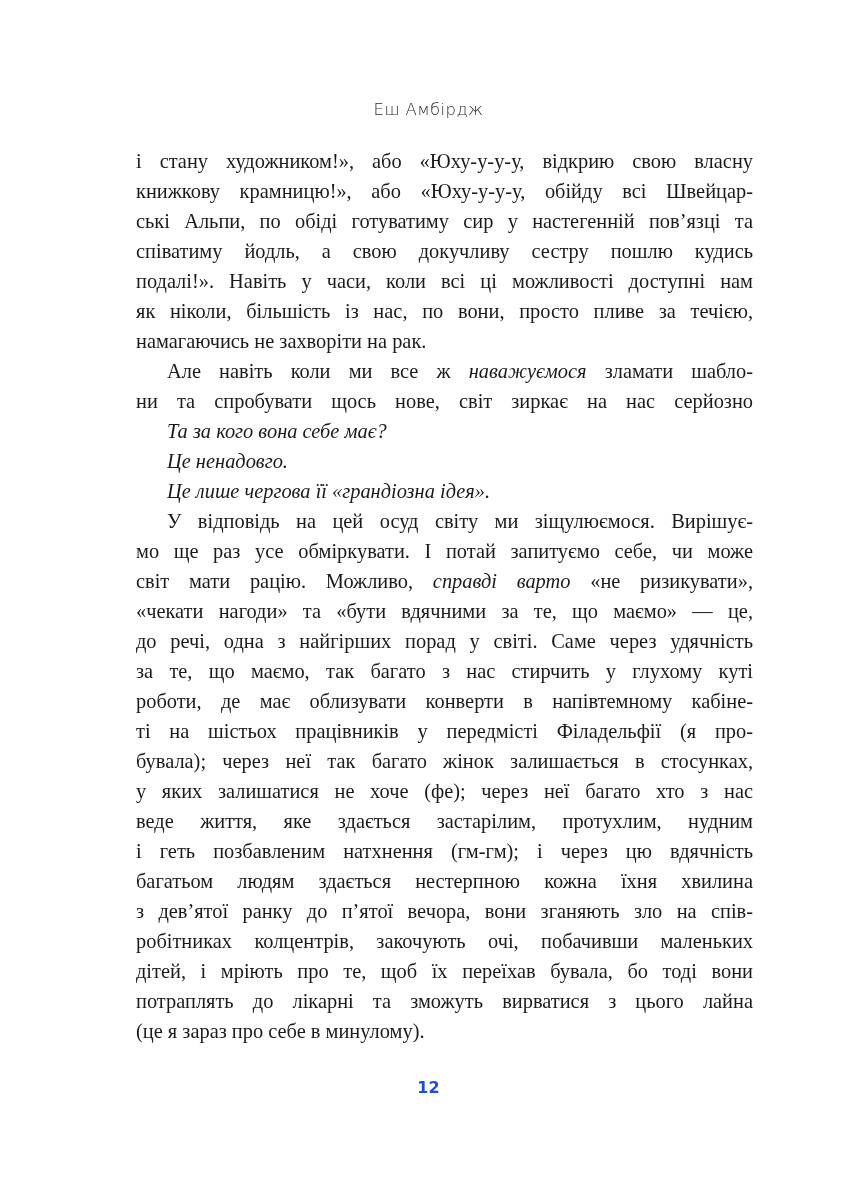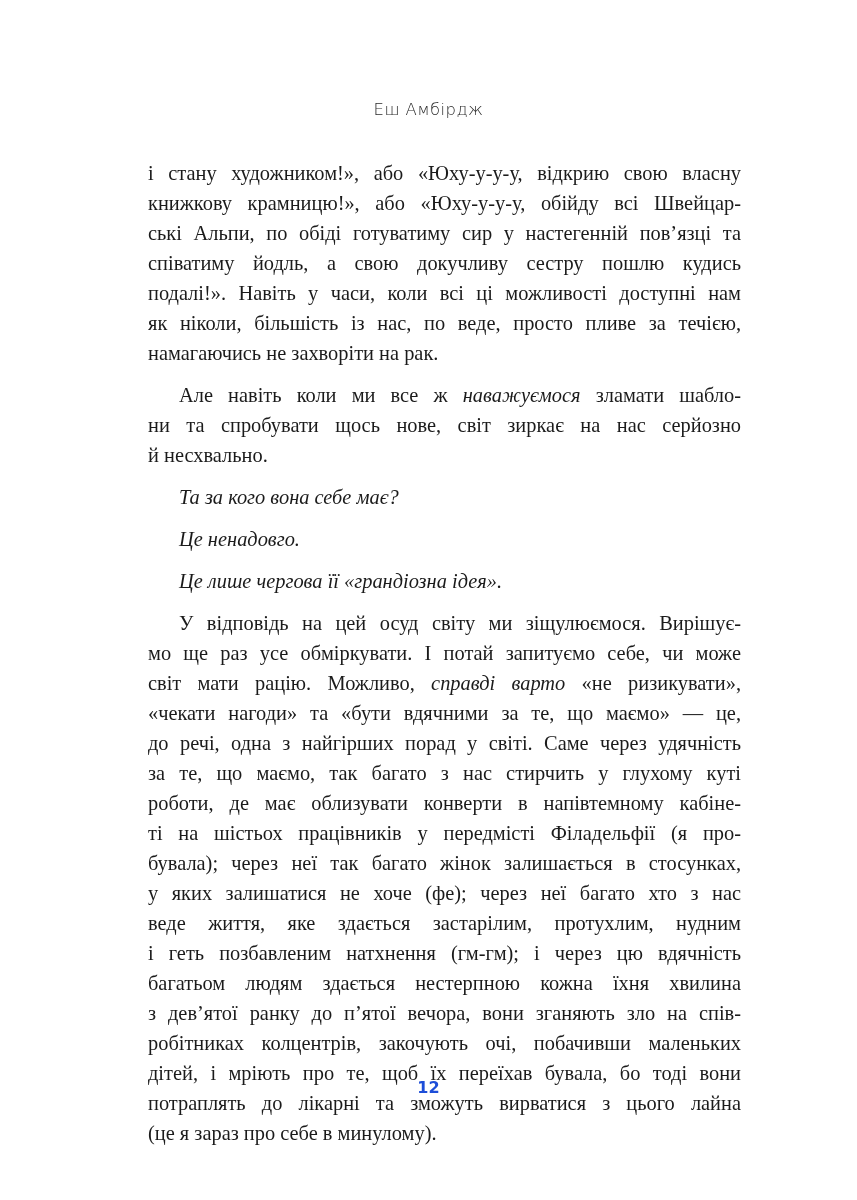--- a/index.html
+++ b/index.html
@@ -42,21 +42,21 @@
     font-size: 20.4px;
     line-height: 30.0px;
     color: #1b1b1b;
     text-align: justify;
     text-justify: inter-word;
     -webkit-hyphens: manual;
     hyphens: manual;
   }
 
   .para {
-    margin: 12px;
+    margin: 0;
     text-align: justify;
     text-align-last: left;
   }
 
   .para.italic {
     font-style: italic;
     text-align: left;
   }
 
   em.it {
@@ -100,27 +100,26 @@
   <div class="running-head">Еш Амбірдж</div>
 
   <div class="text-block">
     <div id="paragraphs">
         <p class="para">
           <span class="line">і стану художником!», або «Юху-у-у-у, відкрию свою власну</span>
           <span class="line">книжкову крамницю!», або «Юху-у-у-у, обійду всі Швейцар-</span>
           <span class="line">ські Альпи, по обіді готуватиму сир у настегенній пов’язці та</span>
           <span class="line">співатиму йодль, а свою докучливу сестру пошлю кудись</span>
           <span class="line">подалі!». Навіть у часи, коли всі ці можливості доступні нам</span>
-          <span class="line">як ніколи, більшість із нас, по веде, просто пливе за течією,</span>
+          <span class="line">як ніколи, більшість із нас, по вони, просто пливе за течією,</span>
           <span class="line last">намагаючись не захворіти на рак.</span>
         </p>
         <p class="para">
           <span class="line indent"><span>Але навіть коли ми все ж </span><em class="it">наважуємося</em><span> зламати шабло-</span></span>
           <span class="line"><span>ни та спробувати щось нове, світ зиркає на нас серйозно</span></span>
-          <span class="line last"><span>й несхвально.</span></span>
         </p>
         <p class="para italic">
           <span class="line indent last flush">Та за кого вона себе має?</span>
         </p>
         <p class="para italic">
           <span class="line indent last flush">Це ненадовго.</span>
         </p>
         <p class="para italic">
           <span class="line indent last flush">Це лише чергова її «грандіозна ідея».</span>
         </p>

